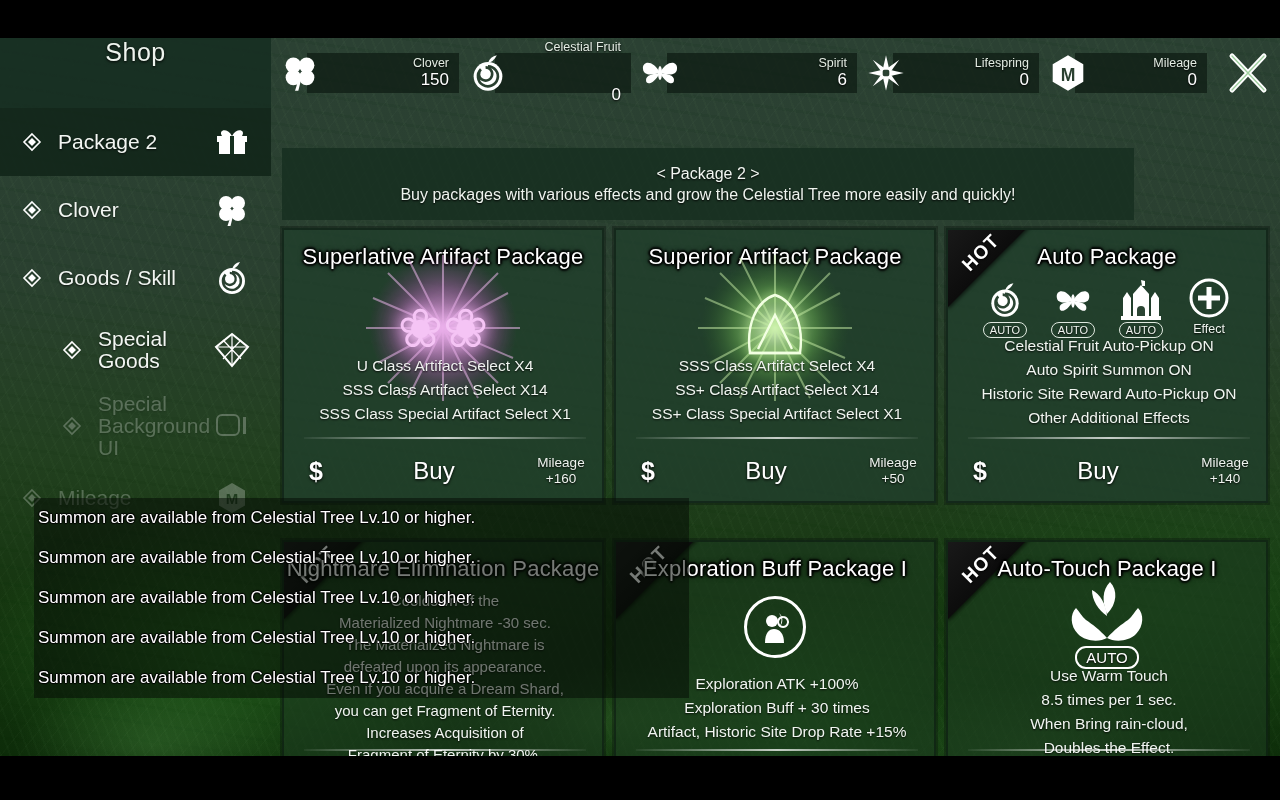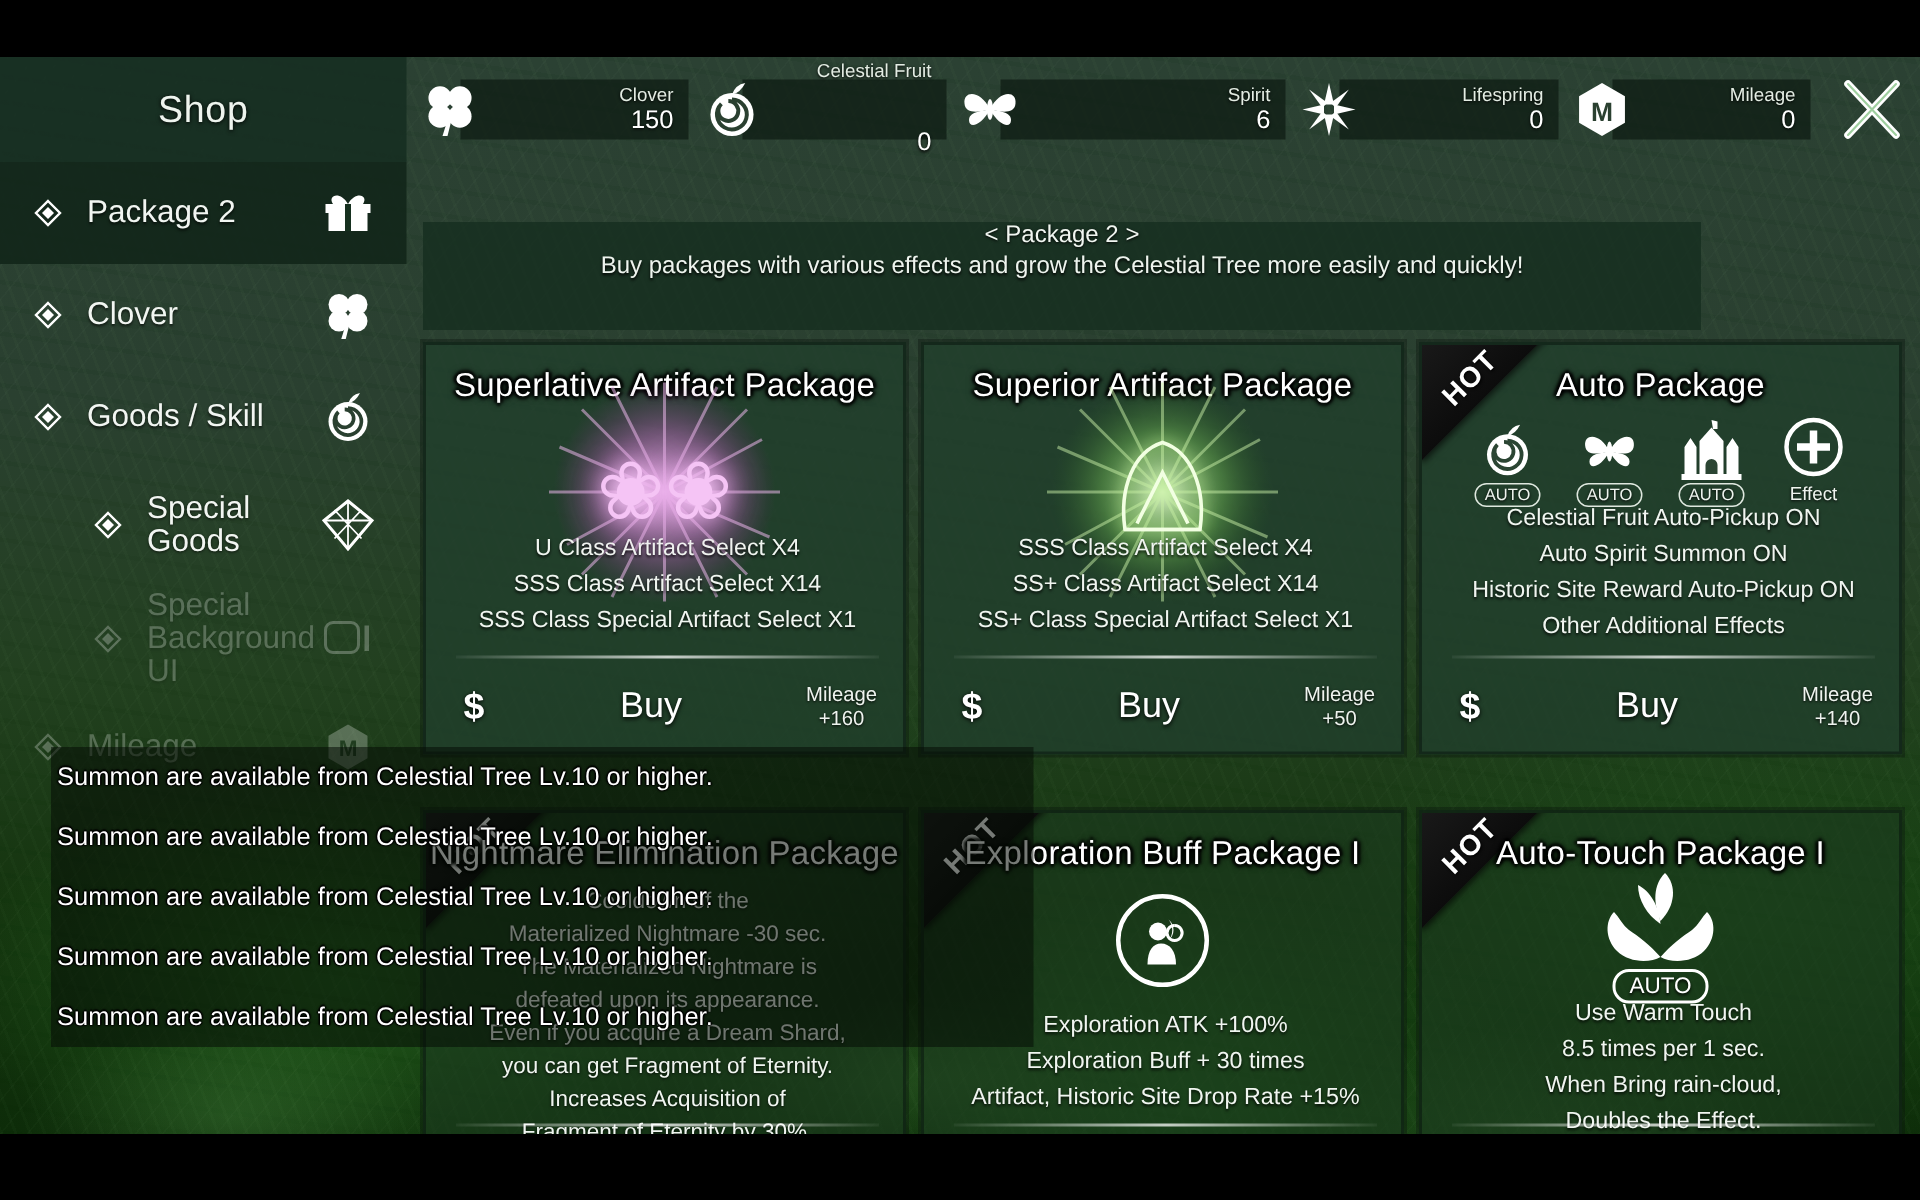--- a/index.html
+++ b/index.html
@@ -36,21 +36,21 @@
   }
 
   .band { position:absolute; left:0; width:1280px; background:#000; z-index:90; }
   #band-top { top:0; height:38px; }
   #band-bottom { top:756px; height:44px; }
 
   
   #sidebar { position:absolute; left:0; top:0; width:271px; height:718px; z-index:20; }
   #sidebar-head {
     height:70px; background:rgba(22,46,33,.88);
-    display:flex; align-items:center; justify-content:center;
+    display:flex; justify-content:center;
   }
   #sidebar-title { color:#eef4ee; font-size:25px; letter-spacing:.5px; text-shadow:0 1px 3px #000; }
 
   .side-item {
     position:relative; height:68px; display:flex; align-items:center;
     padding:0 18px 0 22px; color:#f2f6f2;
   }
   .side-item .sdot { width:20px; flex:0 0 20px; margin-right:16px; }
   .side-item .slabel { font-size:21px; line-height:1.05; flex:1; text-shadow:0 1px 2px rgba(0,0,0,.7); white-space:pre-line;}
   .side-item .sicon { width:42px; height:42px; flex:0 0 42px; display:flex; align-items:center; justify-content:center; }
@@ -75,21 +75,21 @@
   .res.w2 .rbox { width:136px;gap:31px; }
   .res.w3 .rbox { width:190px; }
   .res.w4 .rbox { width:146px; }
   .res.w5 .rbox { width:132px; }
   #close-btn { margin-left:14px; width:52px; height:52px; display:flex; align-items:center; justify-content:center; }
 
   
   #banner {
     position:absolute; left:282px; top:110px; width:852px; height:72px; z-index:15;
     background:rgba(22,46,32,.82);
-    display:flex; flex-direction:column; align-items:center; justify-content:flex-start;
+    display:flex; flex-direction:column; align-items:center; justify-content:center;
   }
   #banner-title { color:#f1f6f1; font-size:16px; margin-bottom:3px; text-shadow:0 1px 2px #000; }
   #banner-sub { color:#eef4ee; font-size:16px; text-shadow:0 1px 2px #000; }
 
   
   #grid { position:absolute; left:282px; top:152px; width:990px; height:566px; z-index:16; }
   .card {
     position:absolute; width:322px; height:275px;
     background:rgba(33,62,44,.80);
     border:2px solid rgba(10,22,14,.55);

